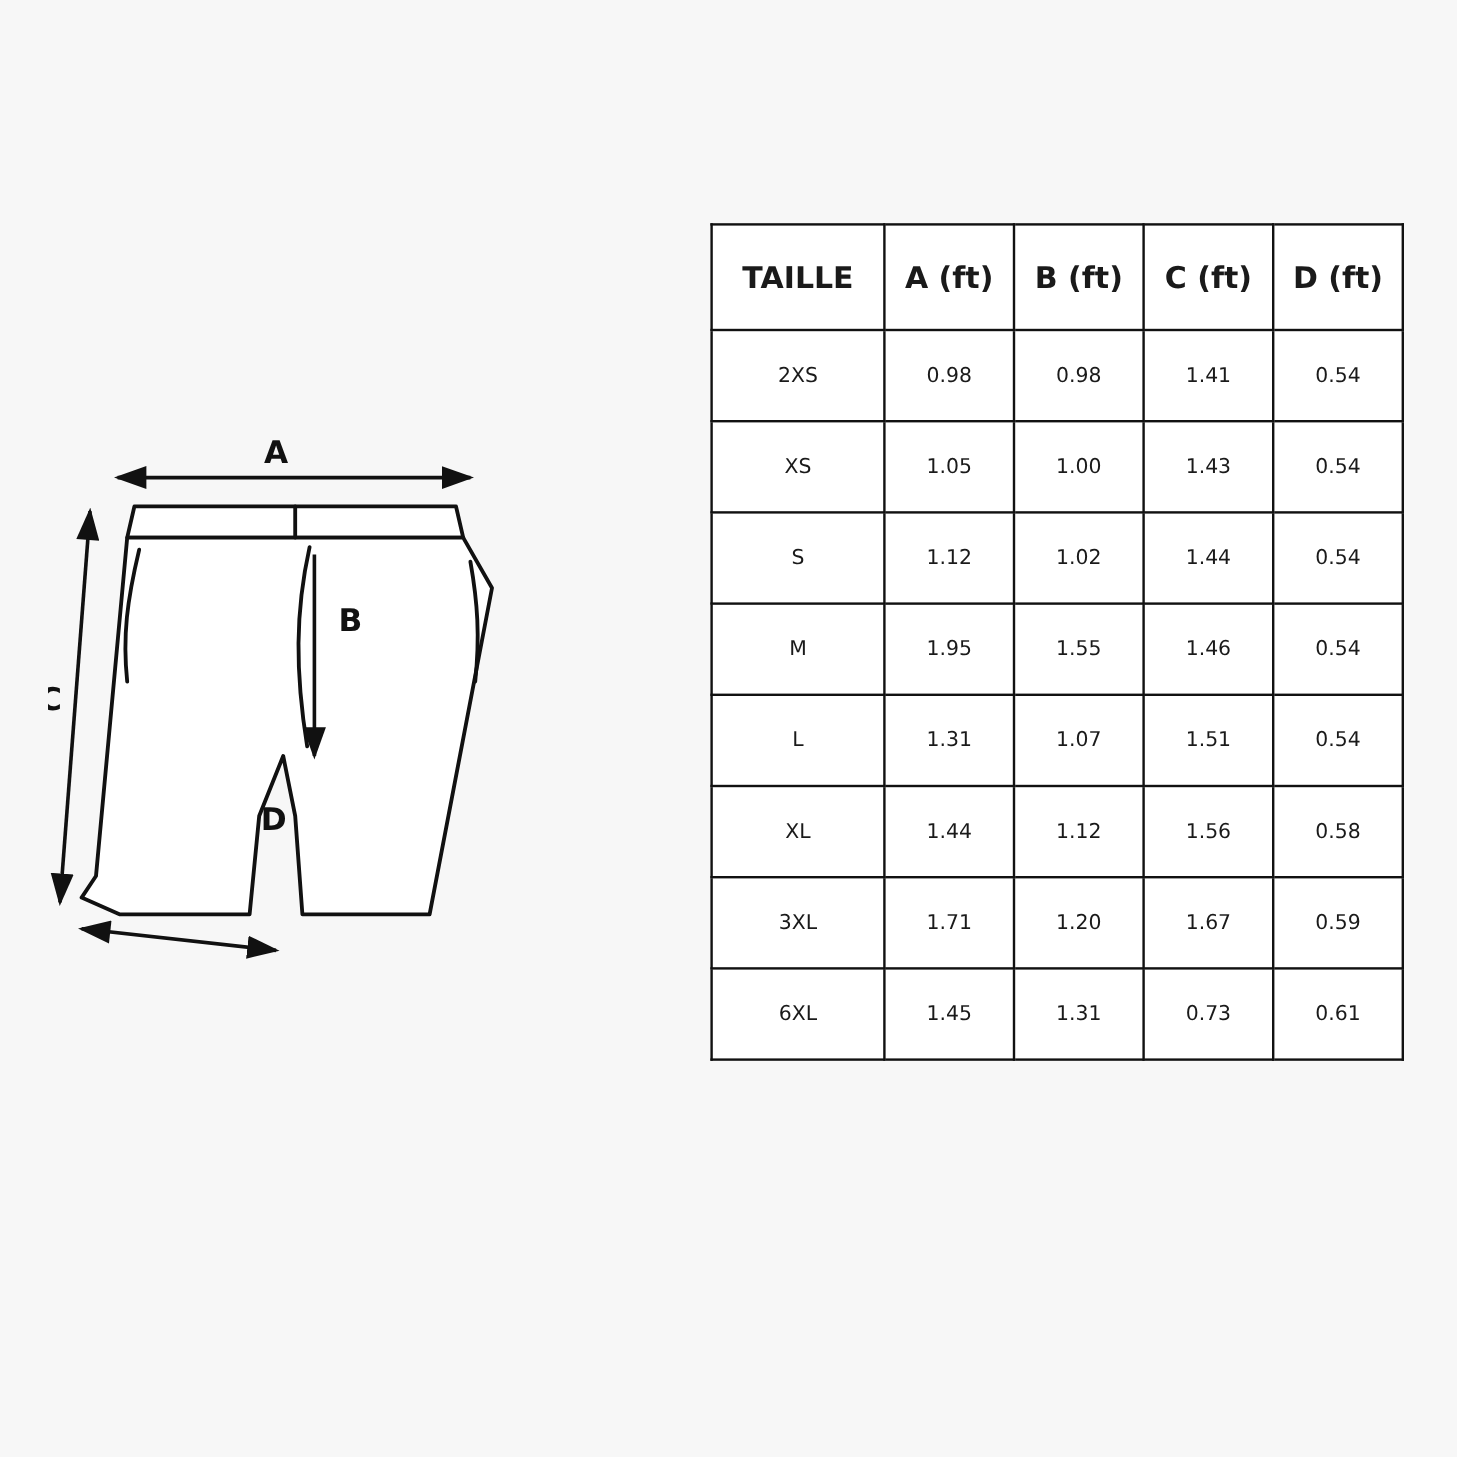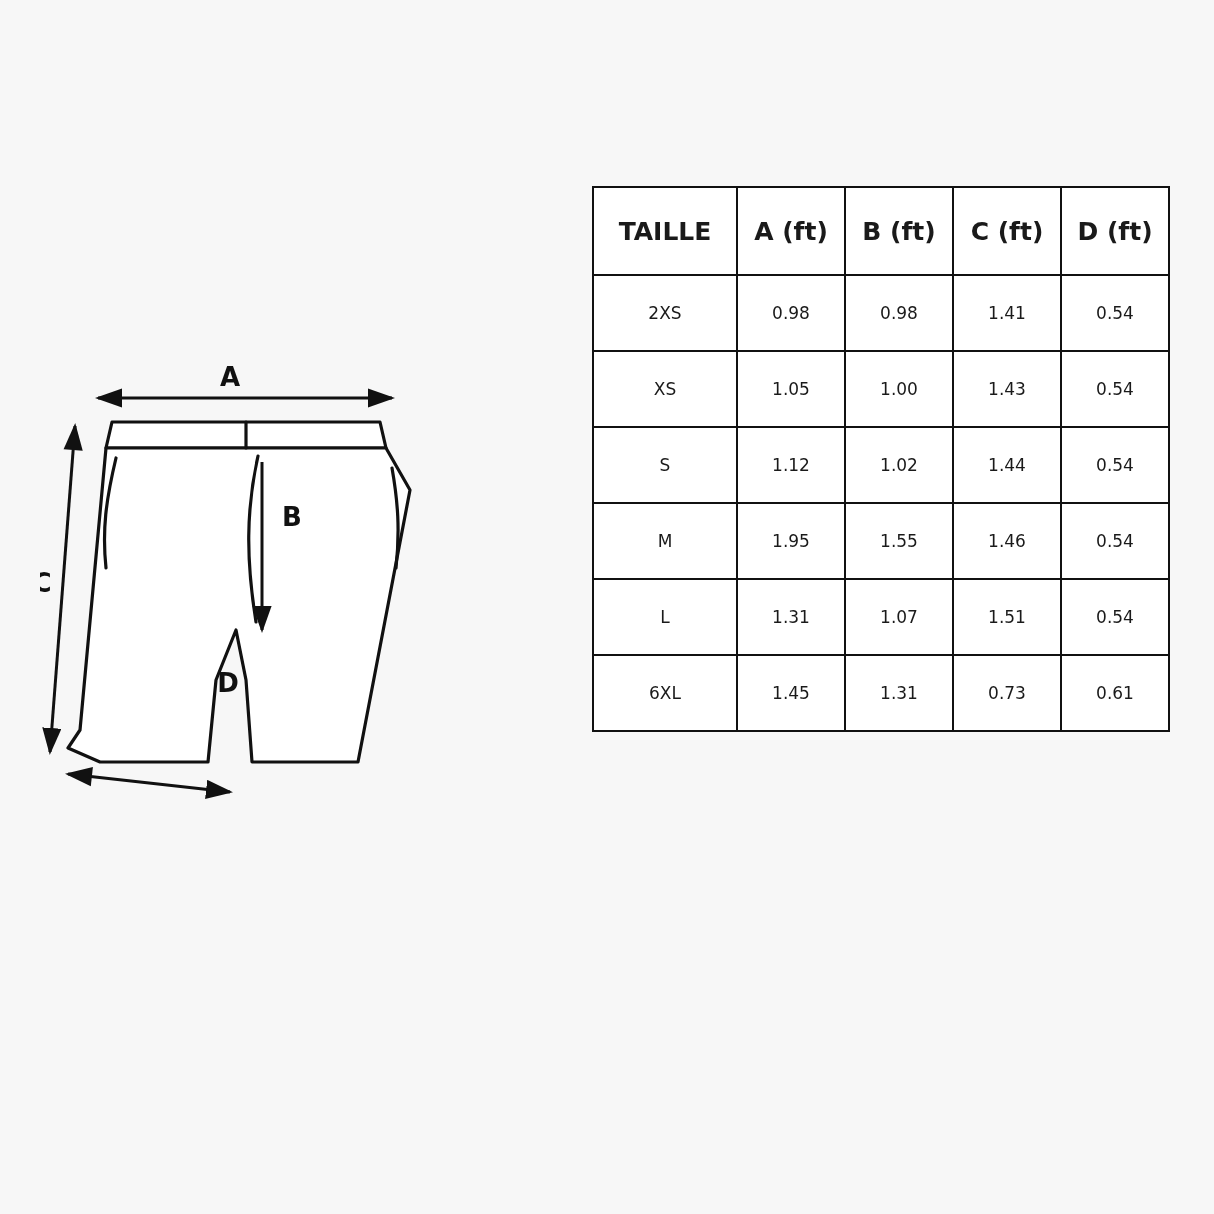--- a/index.html
+++ b/index.html
@@ -182,20 +182,34 @@
           <td>0.54</td>
         </tr>
         <tr>
           <td>L</td>
           <td>1.31</td>
           <td>1.07</td>
           <td>1.51</td>
           <td>0.54</td>
         </tr>
         <tr>
+          <td>XL</td>
+          <td>1.44</td>
+          <td>1.12</td>
+          <td>1.56</td>
+          <td>0.58</td>
+        </tr>
+        <tr>
+          <td>3XL</td>
+          <td>1.71</td>
+          <td>1.20</td>
+          <td>1.67</td>
+          <td>0.59</td>
+        </tr>
+        <tr>
           <td>6XL</td>
           <td>1.45</td>
           <td>1.31</td>
           <td>0.73</td>
           <td>0.61</td>
         </tr>
       </tbody>
     </table>
   </div>
 

